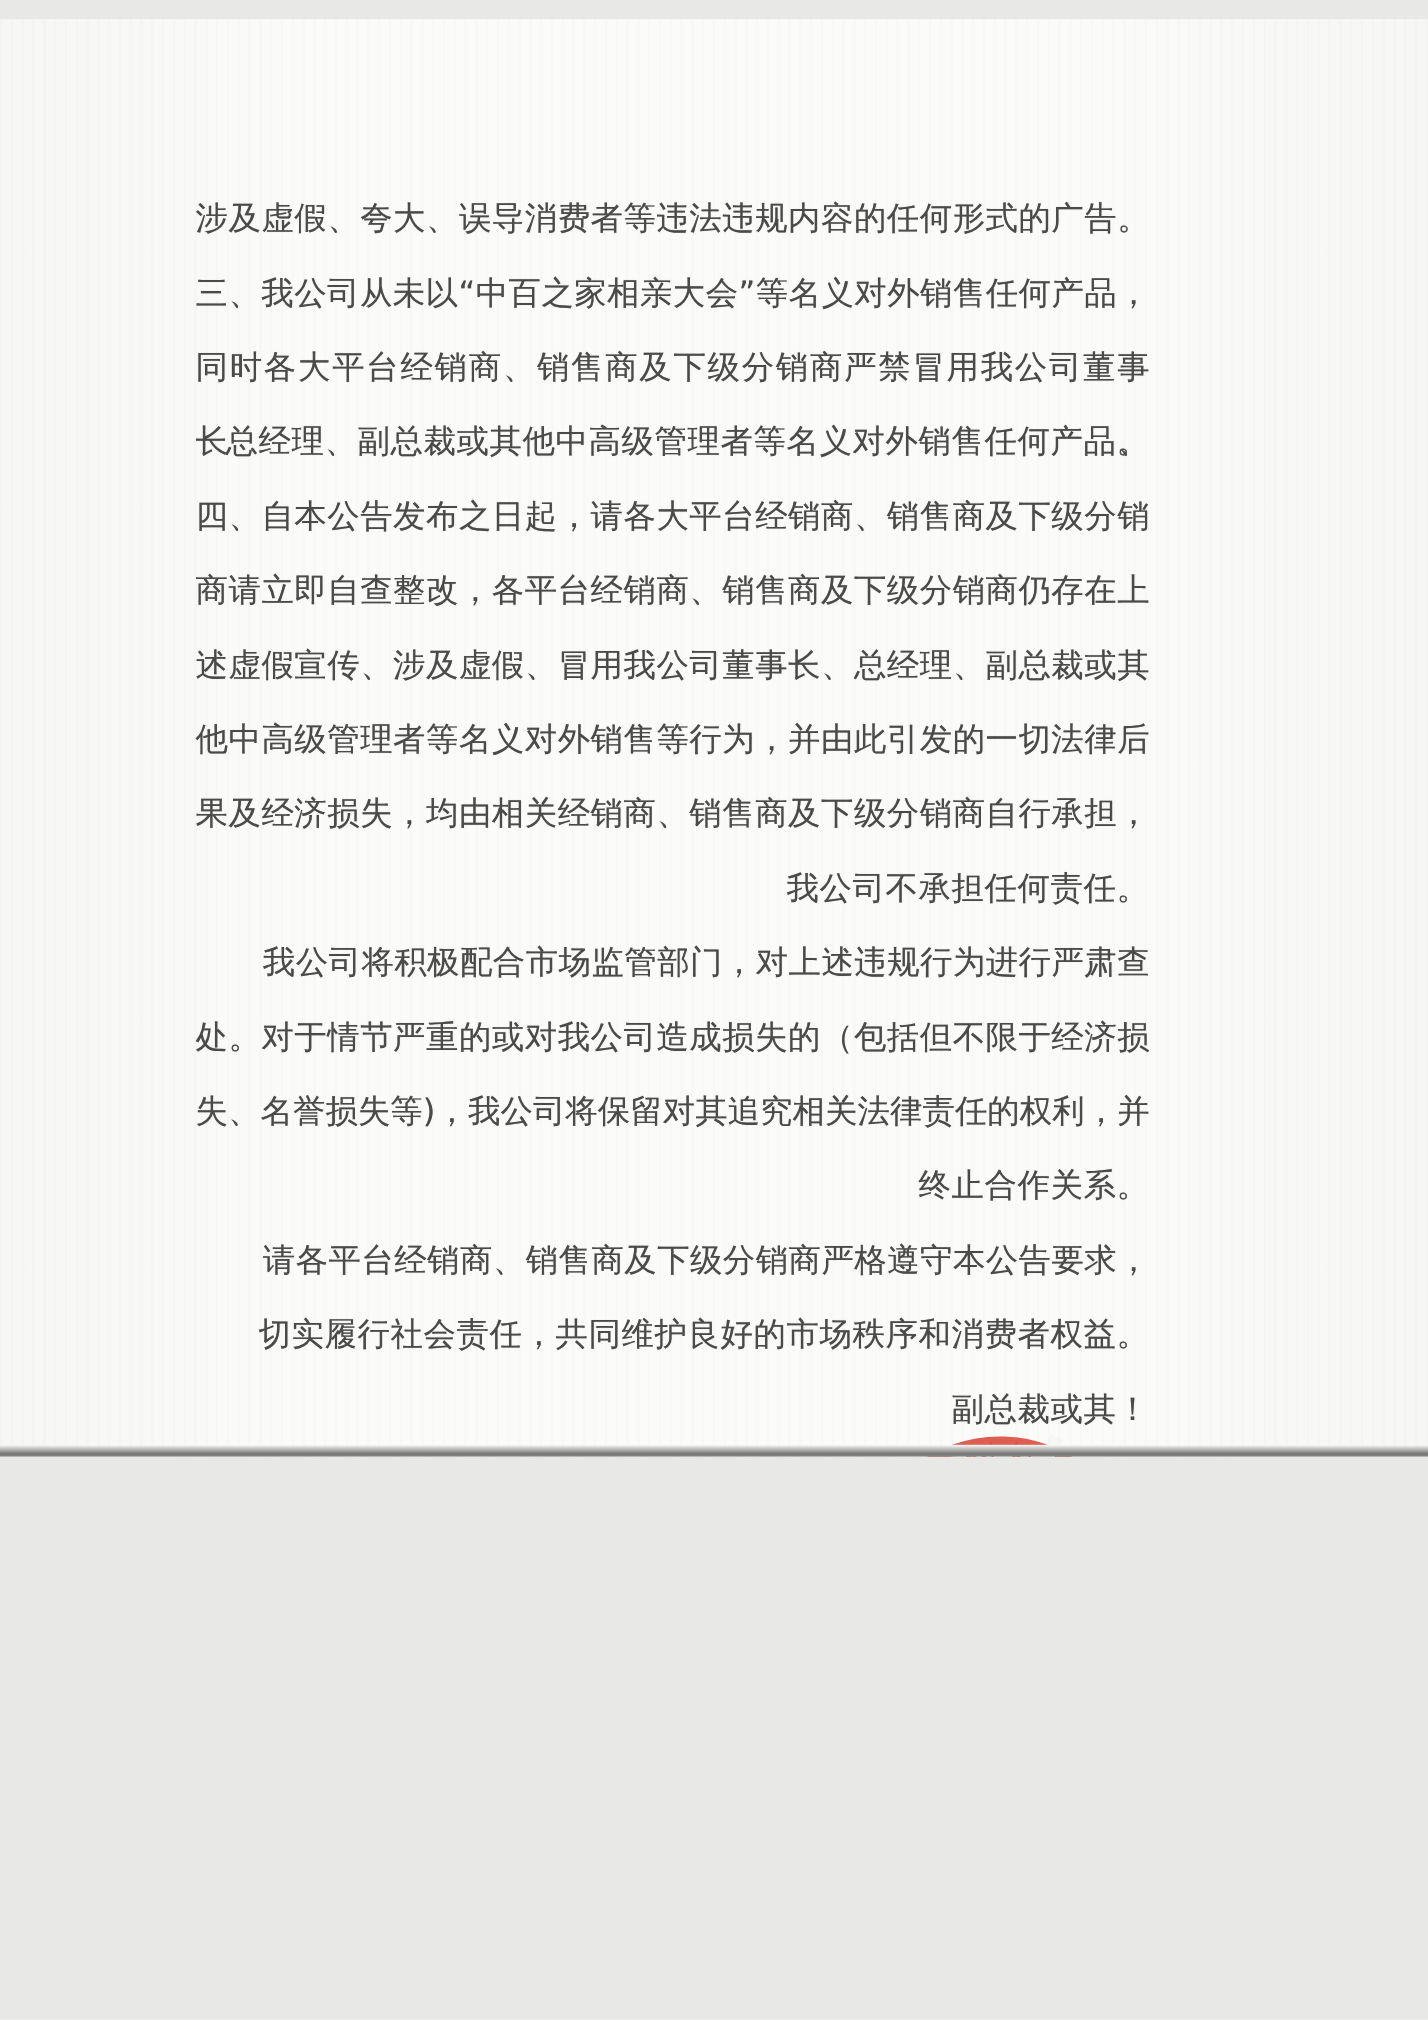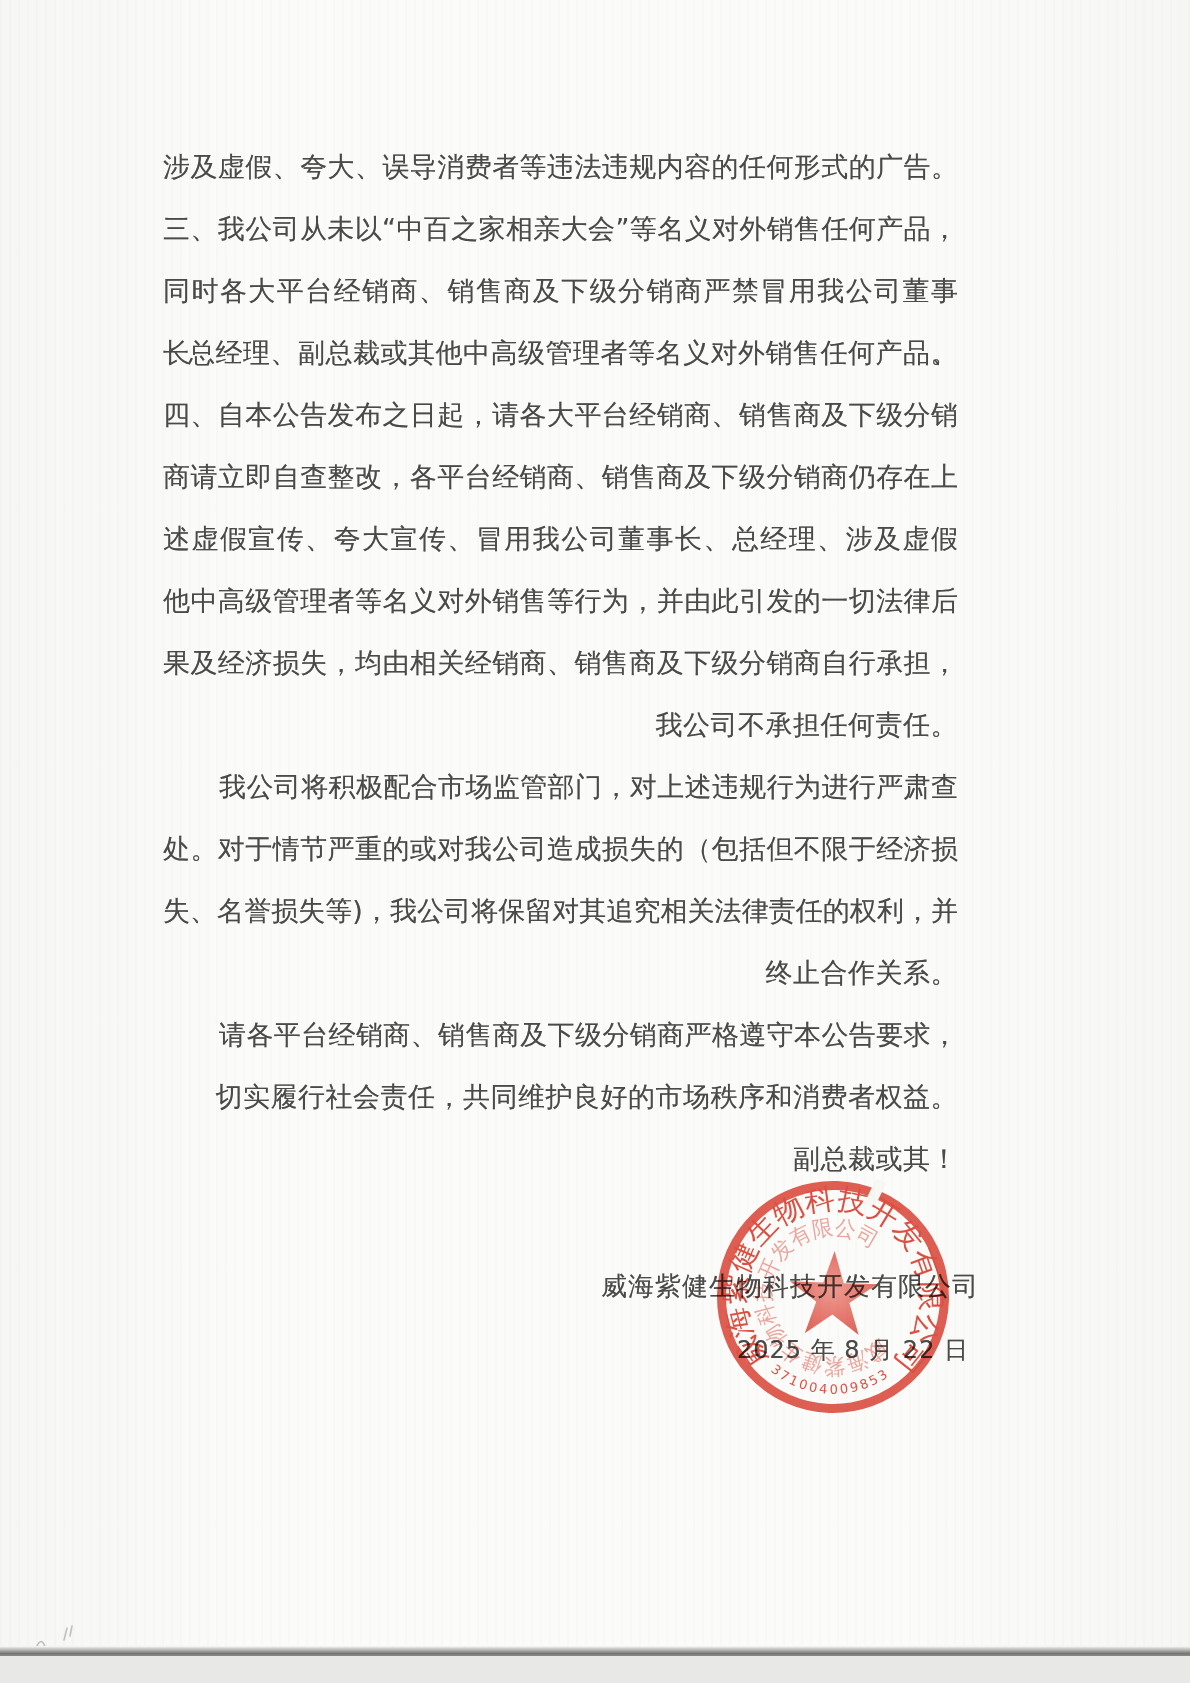--- a/index.html
+++ b/index.html
@@ -1,19 +1,19 @@
 <!DOCTYPE html>
 <html><head>
 <meta charset="utf-8">
 <style>
   html,body{margin:0;padding:0;background:#e8e8e6;}
   .page{
     position:relative;
-    width:1190px;height:1656px;
-    margin:0 auto;
+    width:1190px;height:1198px;
+    margin:16px auto;
     overflow:hidden;
     background:
       repeating-linear-gradient(90deg, rgba(120,120,125,.025) 0 2px, rgba(0,0,0,0) 2px 9px),
       linear-gradient(90deg, rgba(0,0,0,.018), rgba(0,0,0,0) 22%, rgba(0,0,0,0) 75%, rgba(0,0,0,.02)),
       #fbfbf9;
     font-family:"DejaVu Sans", sans-serif;
   }
   .doc-body{
     position:absolute;
     left:163px; top:136px; width:795px;
@@ -79,21 +79,21 @@
 
 <div class="page">
 
   <div class="doc-body" id="body-lines">
       <div class="line j">涉及虚假、夸大、误导消费者等违法违规内容的任何形式的广告。</div>
       <div class="line j">三、我公司从未以“中百之家相亲大会”等名义对外销售任何产品，</div>
       <div class="line j">同时各大平台经销商、销售商及下级分销商严禁冒用我公司董事长、</div>
       <div class="line">总经理、副总裁或其他中高级管理者等名义对外销售任何产品。</div>
       <div class="line j">四、自本公告发布之日起，请各大平台经销商、销售商及下级分销</div>
       <div class="line j">商请立即自查整改，各平台经销商、销售商及下级分销商仍存在上</div>
-      <div class="line j">述虚假宣传、夸大宣传、冒用我公司董事长、总经理、涉及虚假</div>
+      <div class="line j">述虚假宣传、涉及虚假、冒用我公司董事长、总经理、副总裁或其</div>
       <div class="line j">他中高级管理者等名义对外销售等行为，并由此引发的一切法律后</div>
       <div class="line j">果及经济损失，均由相关经销商、销售商及下级分销商自行承担，</div>
       <div class="line">我公司不承担任何责任。</div>
       <div class="line j ind">我公司将积极配合市场监管部门，对上述违规行为进行严肃查</div>
       <div class="line j">处。对于情节严重的或对我公司造成损失的（包括但不限于经济损</div>
       <div class="line j">失、名誉损失等)，我公司将保留对其追究相关法律责任的权利，并</div>
       <div class="line">终止合作关系。</div>
       <div class="line j ind">请各平台经销商、销售商及下级分销商严格遵守本公告要求，</div>
       <div class="line">切实履行社会责任，共同维护良好的市场秩序和消费者权益。</div>
       <div class="line ind">副总裁或其！</div>

